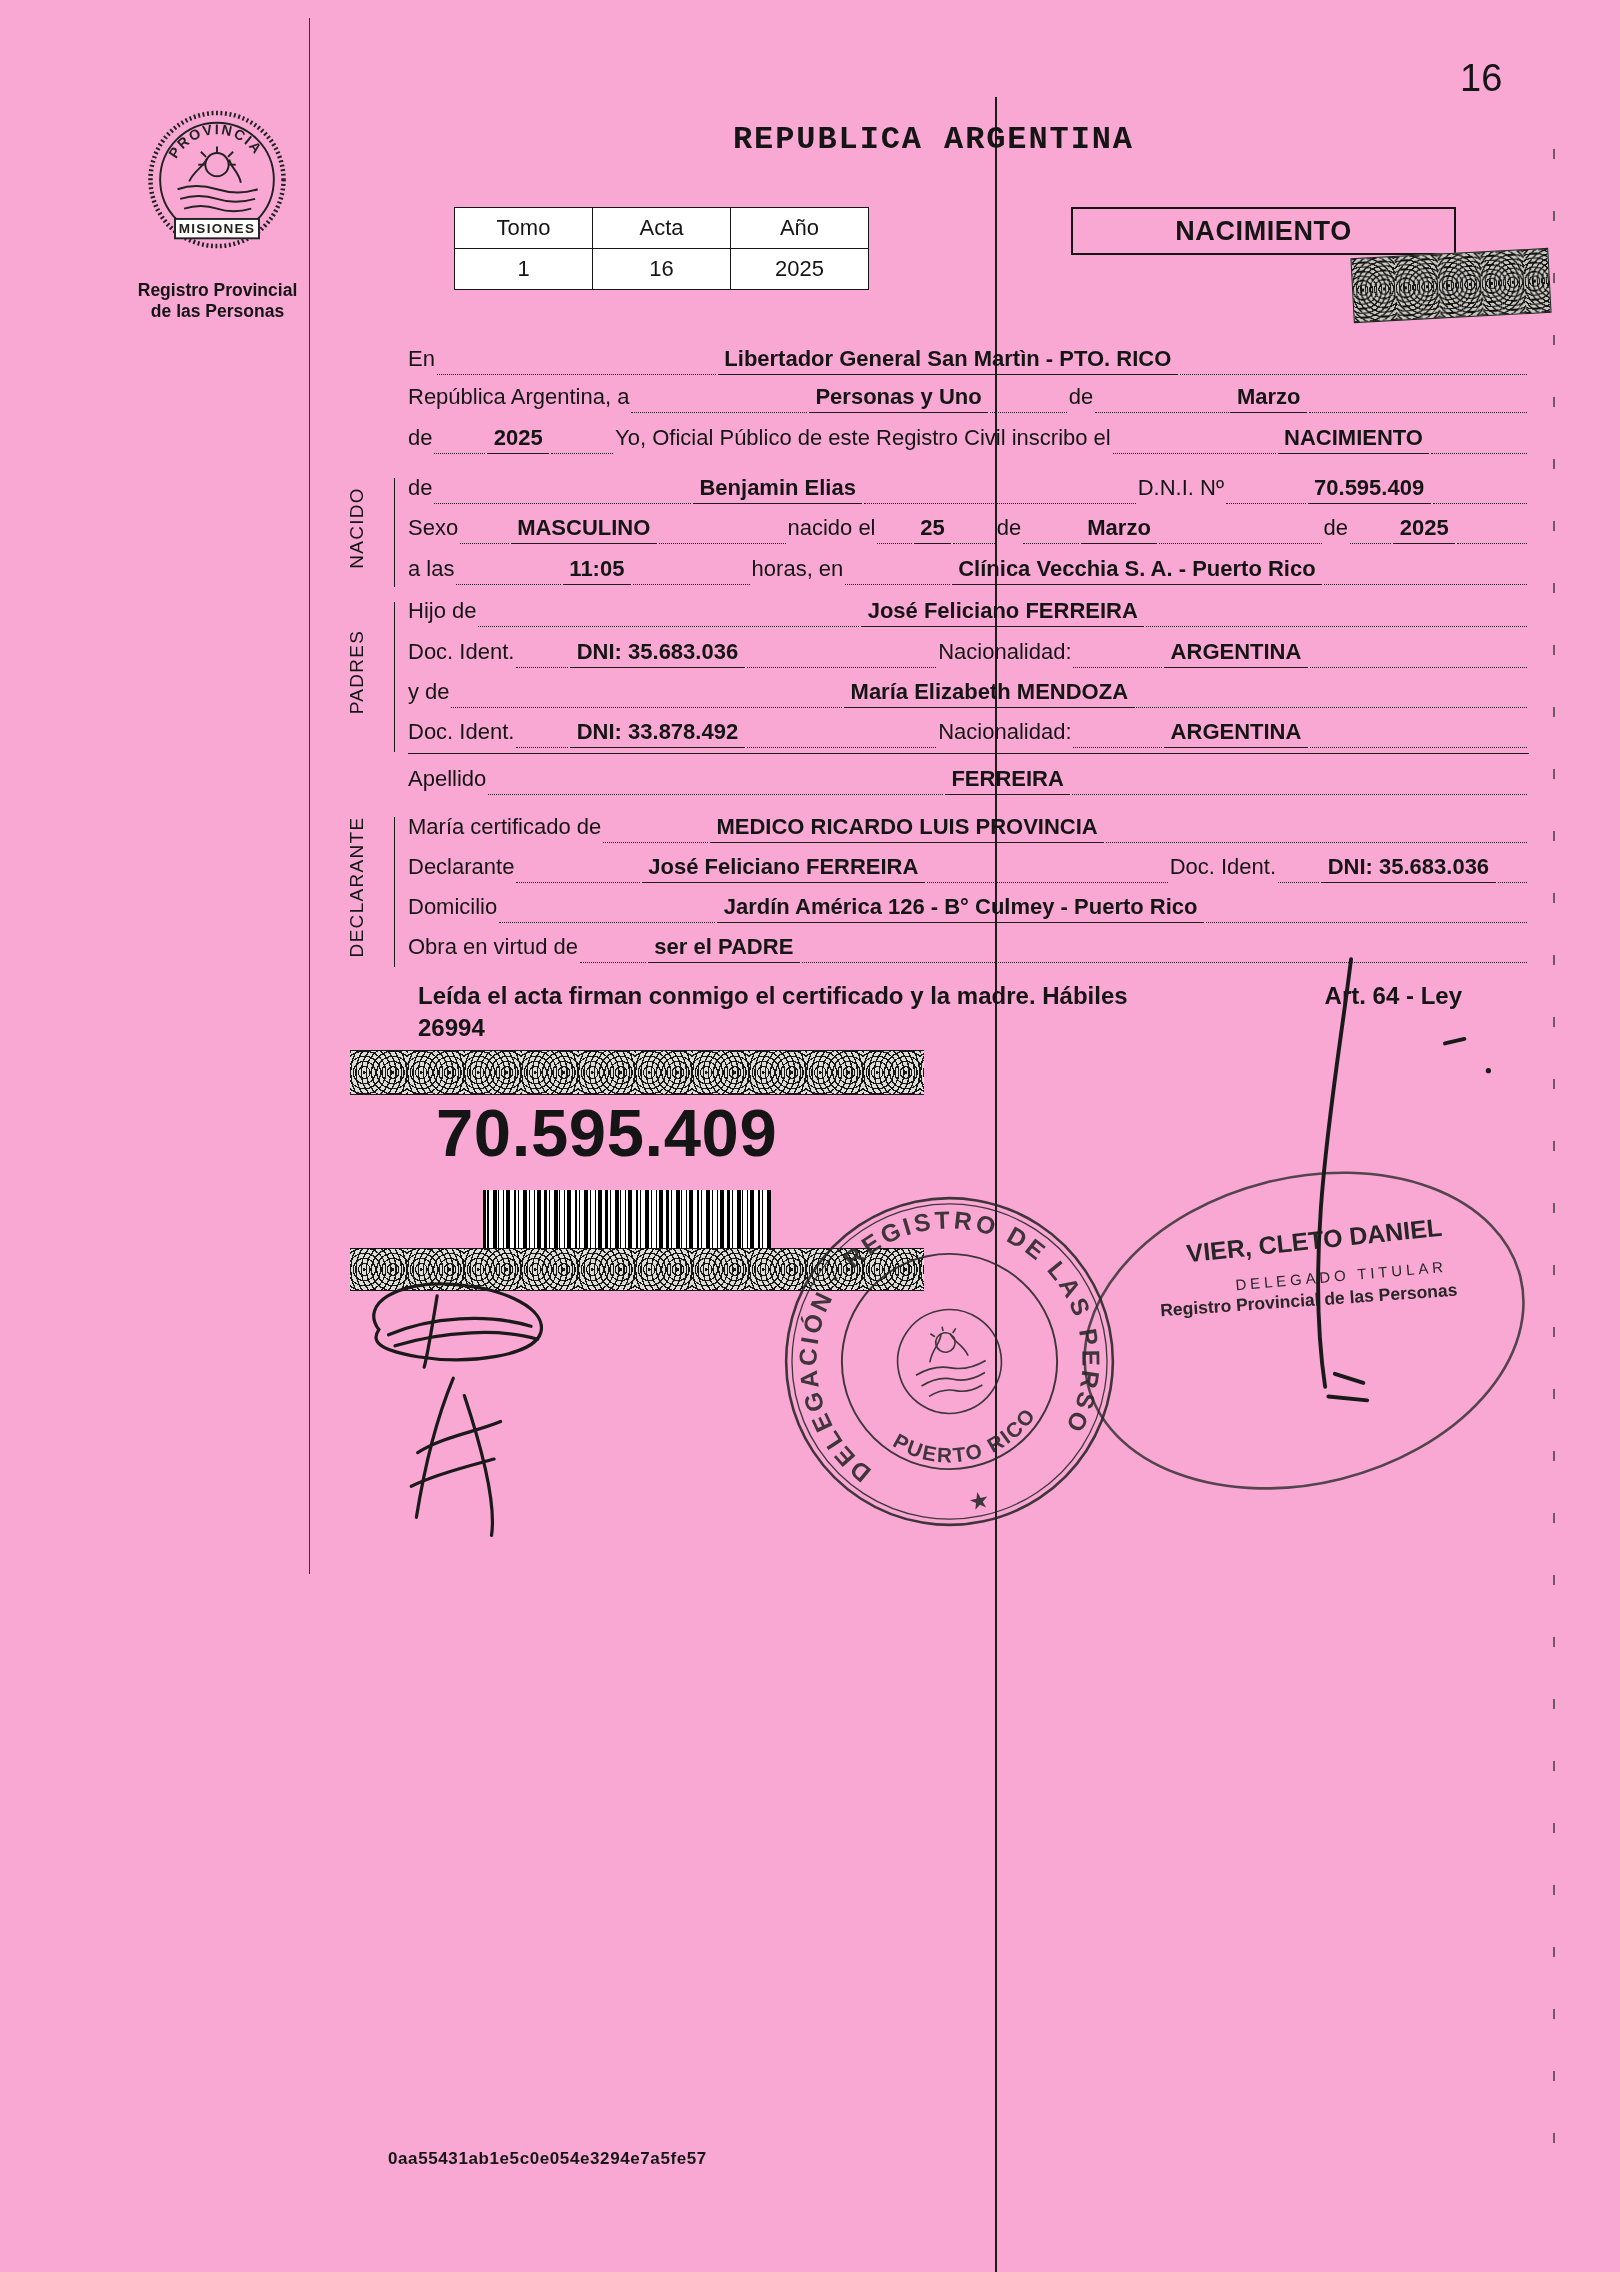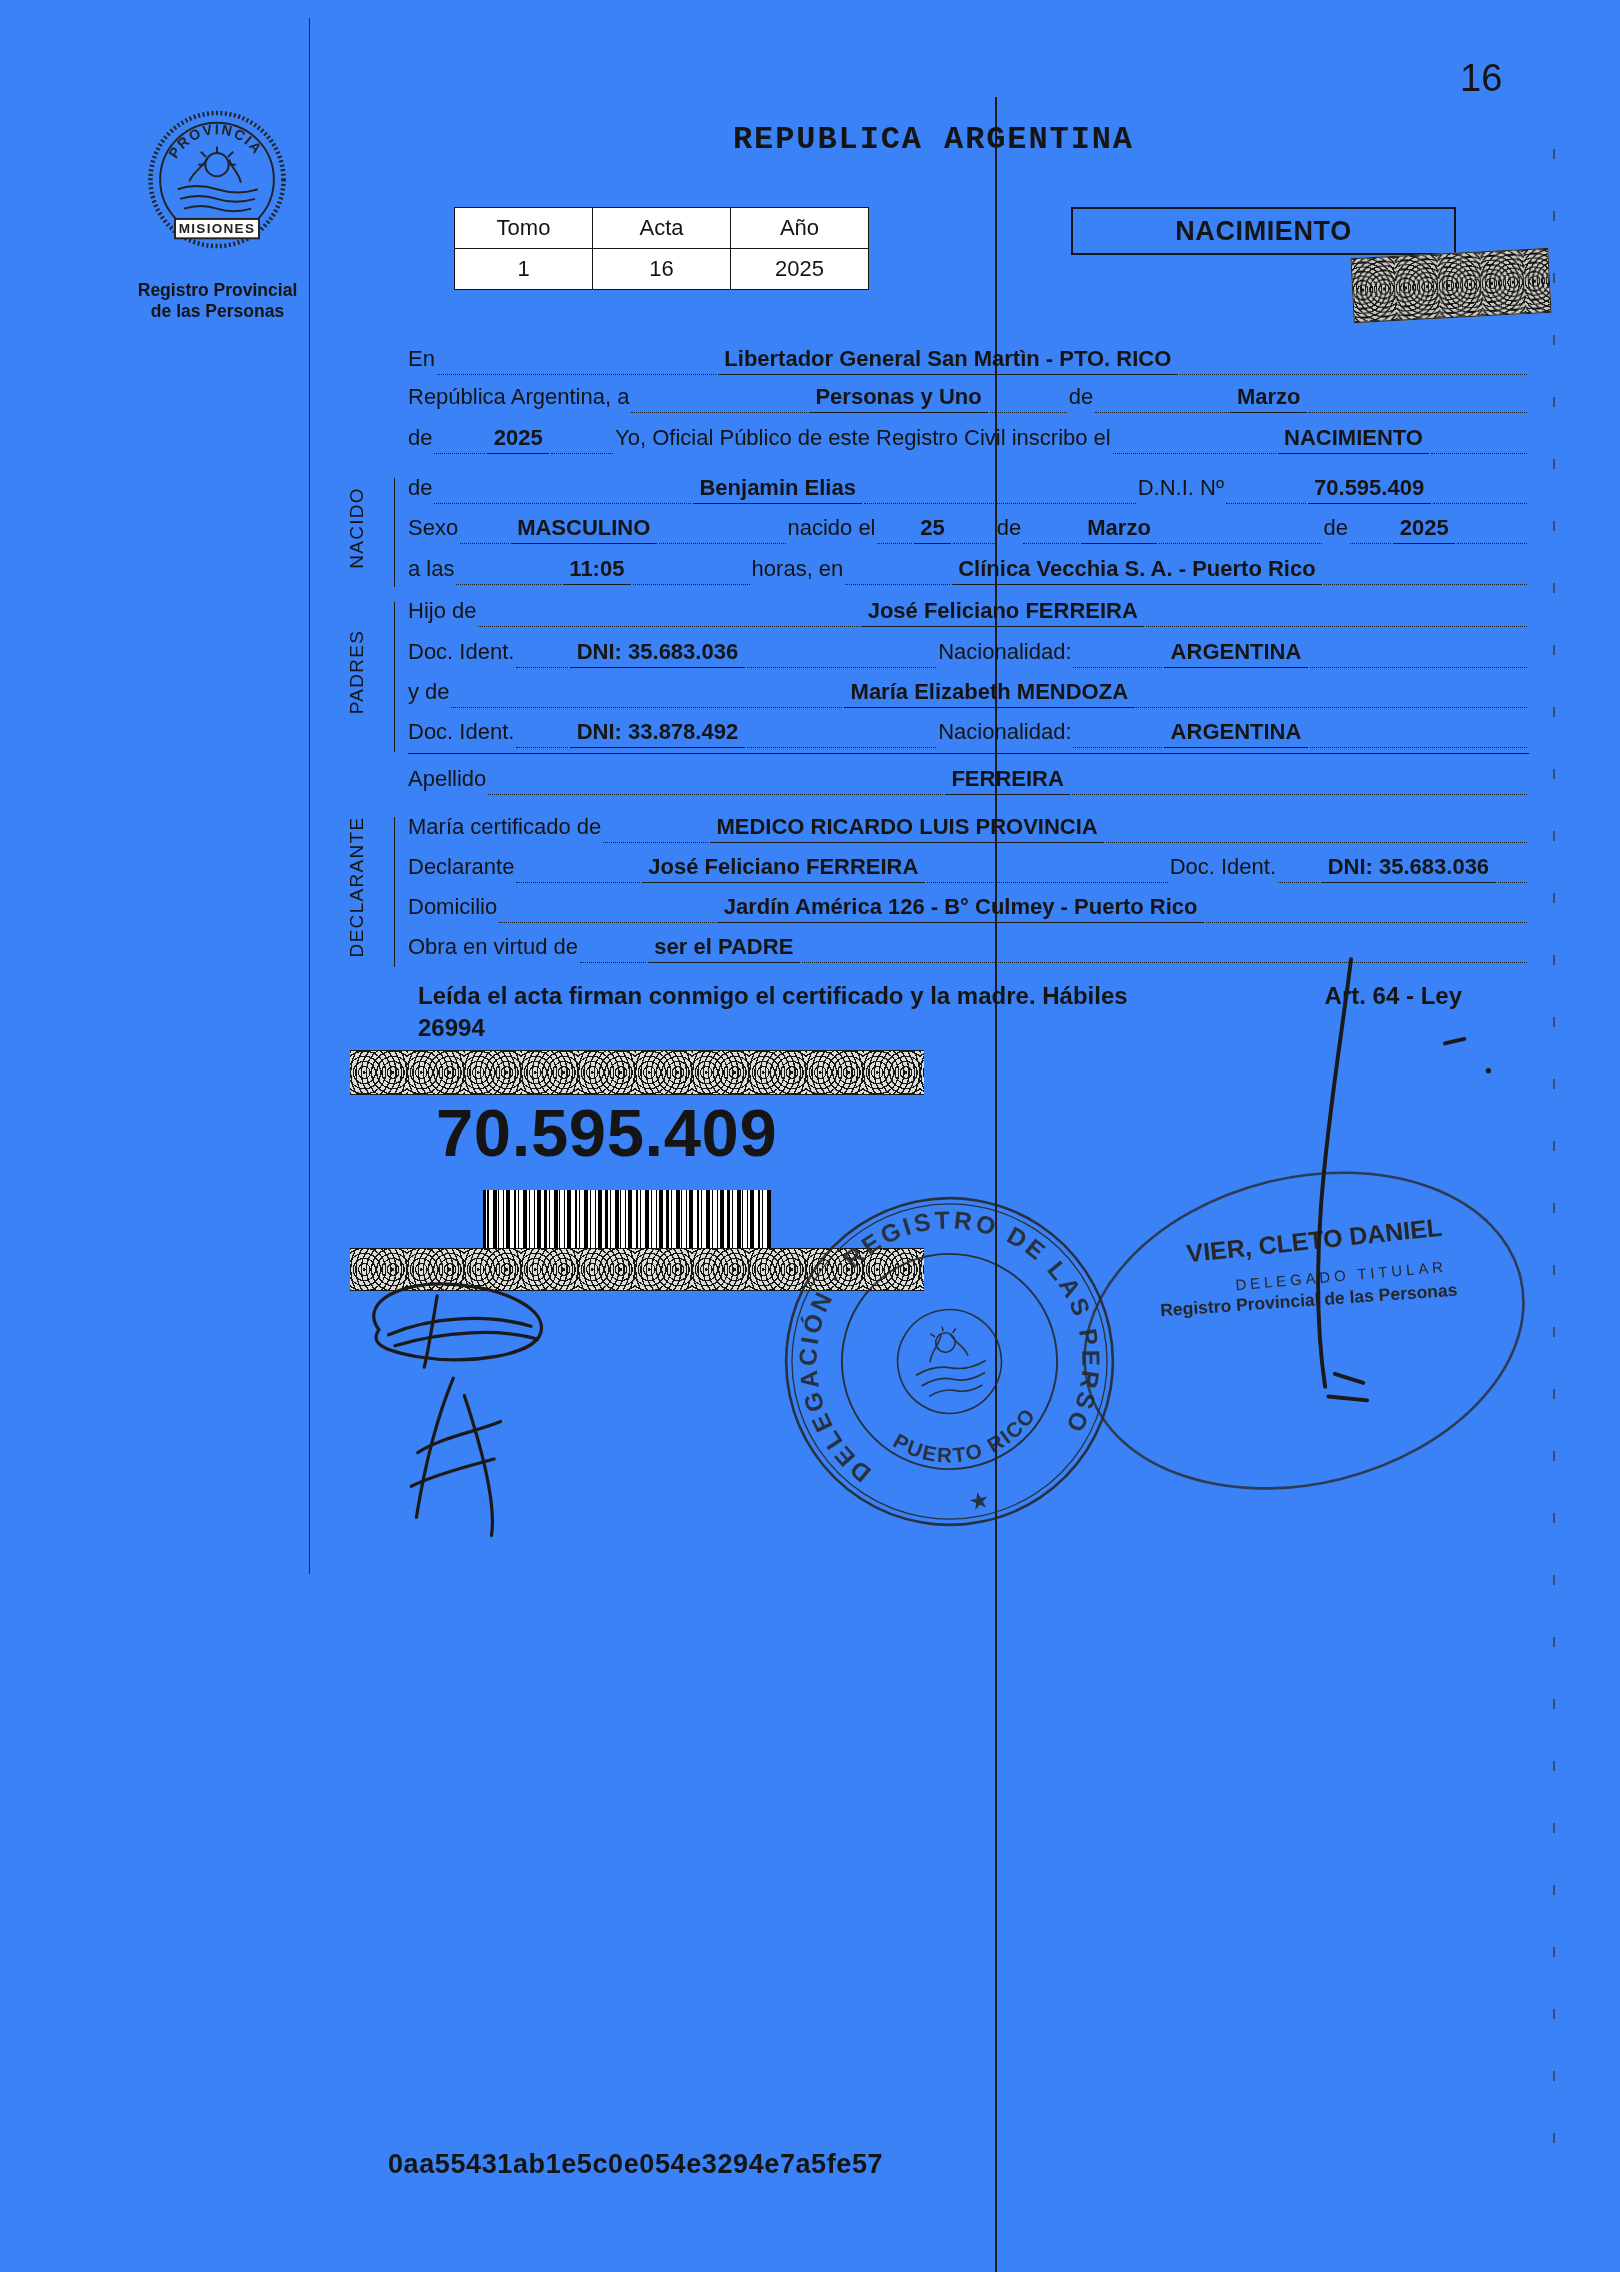--- a/index.html
+++ b/index.html
@@ -1,19 +1,19 @@
 <!DOCTYPE html>
 <html style="font-size:10.4px"><head>
 <meta charset="utf-8">
 <style>
   * { margin:0; padding:0; box-sizing:border-box; }
   html,body { background:#9a9a9a; }
   .page {
     position:relative; width:1621px; height:2273px;
-    background:#3b82f6; color:#151515;
+    background:#f9a8d4; color:#151515;
     font-family:"Liberation Sans", sans-serif;
     overflow:hidden;
   }
   .abs { position:absolute; }
 
   
   .vline { position:absolute; background:#1c1c1c; }
   .vdash {
     position:absolute; width:1.9px;
     background:repeating-linear-gradient(180deg,#3d3d3d 0 10.4px, transparent 10.4px 62px);
@@ -95,21 +95,21 @@
     position:absolute; left:483px; top:1190px; width:288px; height:73px;
     background:repeating-linear-gradient(90deg,
       #000 0 2.6px, #fff 2.6px 4.5px, #000 4.5px 5.8px, #fff 5.8px 9.7px,
       #000 9.7px 13.6px, #fff 13.6px 15px, #000 15px 16px, #fff 16px 20px,
       #000 20px 21.4px, #fff 21.4px 23px, #000 23px 27px, #fff 27px 30.5px);
   }
 
   .stamp-text { position:absolute; white-space:nowrap; color:#262626; }
   .footer-code {
     position:absolute; left:388px; top:2149px;
-    font-size:27px; font-weight:bold; letter-spacing:0.6px;
+    font-size:17px; font-weight:bold; letter-spacing:0.6px;
   }
   svg { position:absolute; overflow:visible; }
 </style>
 </head>
 <body>
 
 <div class="page">
 
   <div class="vline" style="left:995px; top:97px; width:1.9px; height:2175px;"></div>
   <div class="vline" style="left:309px; top:18px; width:1.3px; height:1556px; opacity:.85;"></div>

